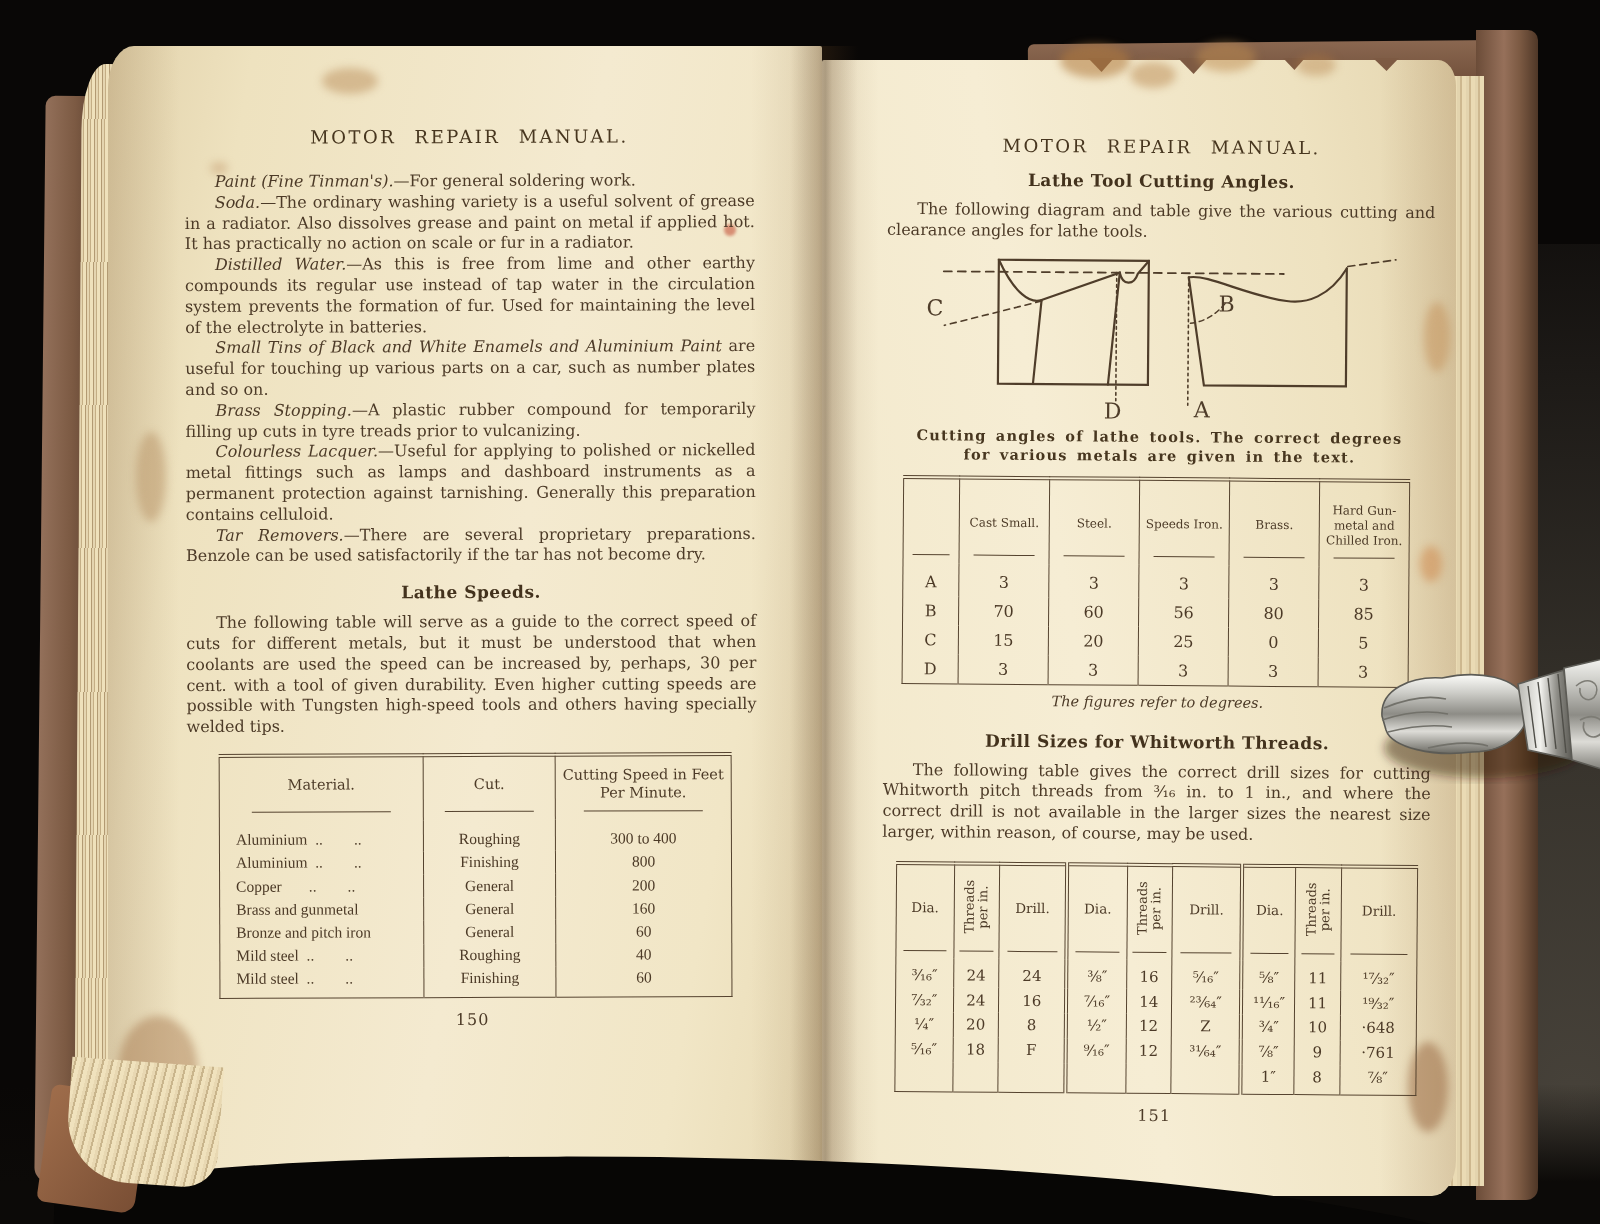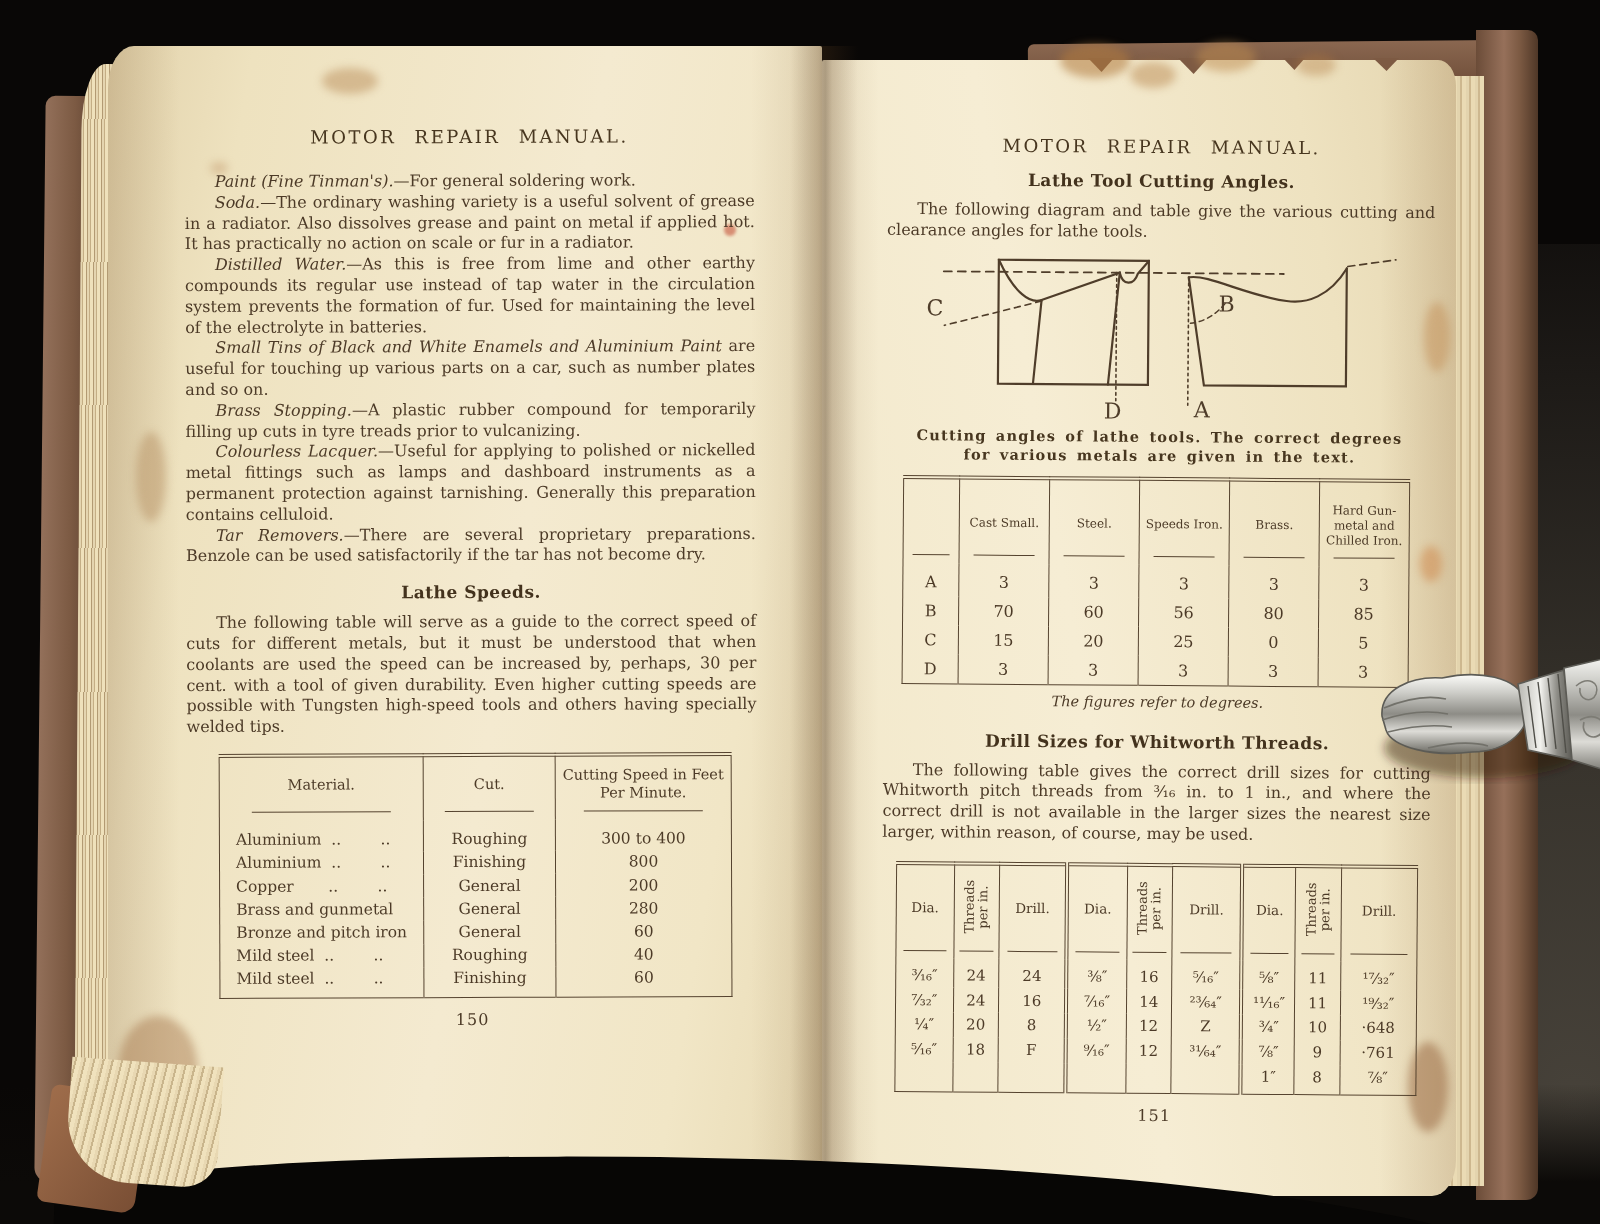--- a/index.html
+++ b/index.html
@@ -50,21 +50,21 @@
   .sec-title{margin:16px 0 10px;text-align:center;font-weight:bold;font-size:17px;letter-spacing:.5px;color:#43321d;}
   .pagenum{margin-top:12px;text-align:center;font-size:16px;letter-spacing:1px;}
   
   table{border-collapse:collapse;table-layout:fixed;color:#4c3a27;}
   th{position:relative;font-weight:normal;text-align:center;vertical-align:middle;}
   th::after{content:"";position:absolute;left:16%;right:16%;bottom:8px;border-top:1.3px solid #55432f;}
   td{text-align:center;}
   
   .speeds{width:512px;margin:16px 0 0 32px;border:1.5px solid #55432f;border-top:4px double #55432f;font-size:15.5px;}
   .speeds th{font-size:14.5px;padding:9px 6px 18px;line-height:1.25;}
-  .speeds td{padding:2.6px 8px;}
+  .speeds td{padding:2.6px 8px;font-family:Liberation Serif, serif;}
   .speeds td+td,.speeds th+th{border-left:1.3px solid #55432f;}
   .speeds td.mat{white-space:pre;text-align:left;padding-left:16px;}
   .speeds tbody tr:first-child td{padding-top:10px;}
   .speeds tbody tr:last-child td{padding-bottom:10px;}
   
   .angles{width:506px;margin:12px 0 0 18px;border:1.5px solid #55432f;border-top:4px double #55432f;font-size:16px;}
   .angles th{font-size:12px;padding:21px 3px 18px;line-height:1.25;}
   .angles td{padding:5px 4px;}
   .angles td+td,.angles th+th{border-left:1.3px solid #55432f;}
   .angles tbody tr:first-child td{padding-top:9px;}
@@ -187,21 +187,21 @@
             <td>800</td>
           </tr>
         <tr>
             <td class="mat">Copper       ..        ..</td>
             <td>General</td>
             <td>200</td>
           </tr>
         <tr>
             <td class="mat">Brass and gunmetal</td>
             <td>General</td>
-            <td>280</td>
+            <td>160</td>
           </tr>
         <tr>
             <td class="mat">Bronze and pitch iron</td>
             <td>General</td>
             <td>60</td>
           </tr>
         <tr>
             <td class="mat">Mild steel  ..        ..</td>
             <td>Roughing</td>
             <td>40</td>

